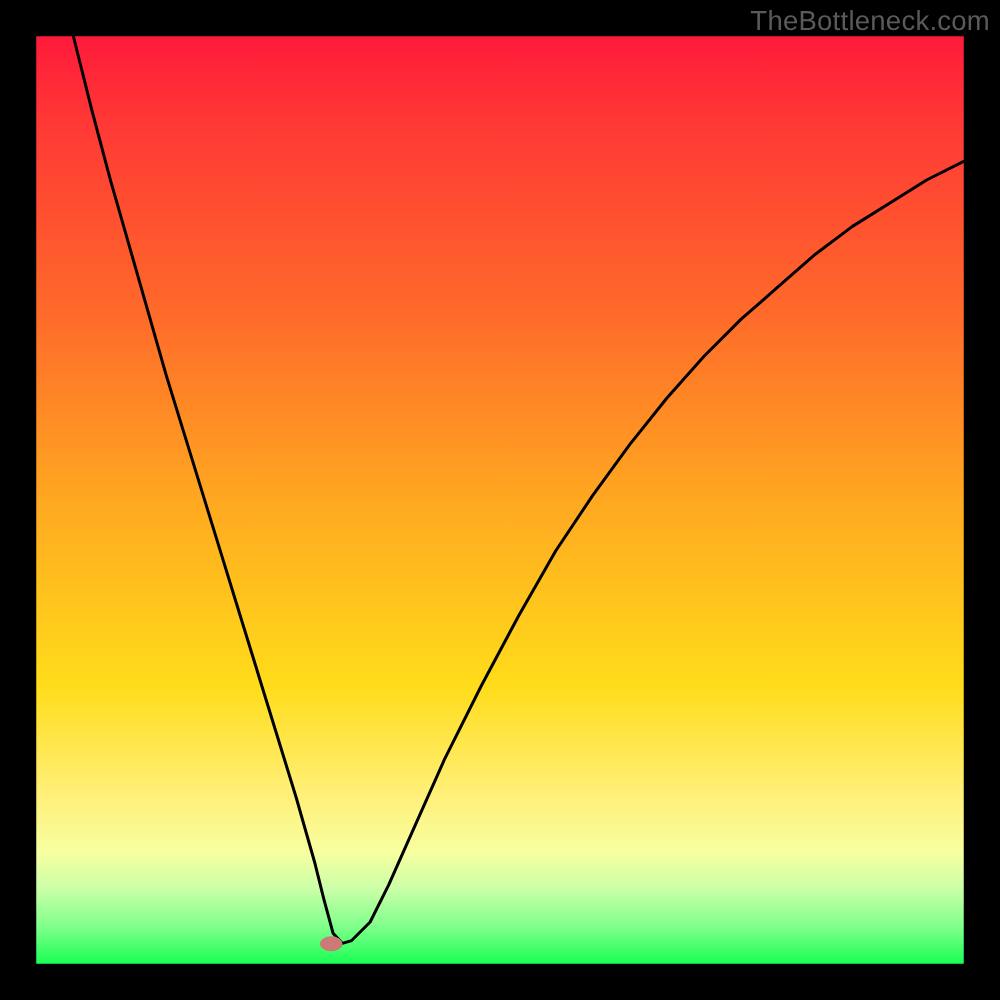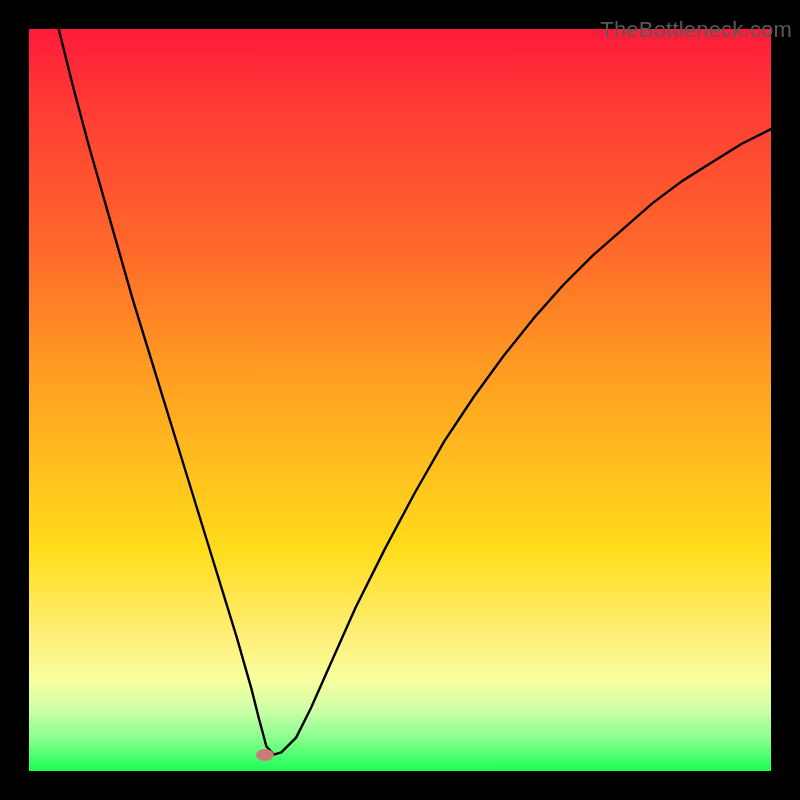--- a/index.html
+++ b/index.html
@@ -51,21 +51,21 @@
   }
   .curve {
     position: absolute;
     inset: 0;
     width: 742px;
     height: 742px;
     overflow: visible;
   }
   .watermark {
     position: absolute;
-    top: 17px;
+    top: 4px;
     right: 8px;
     color: #5a5a5a;
     font-size: 22px;
     letter-spacing: 0.2px;
     user-select: none;
   }
 </style>
 </head>
 <body>
 

